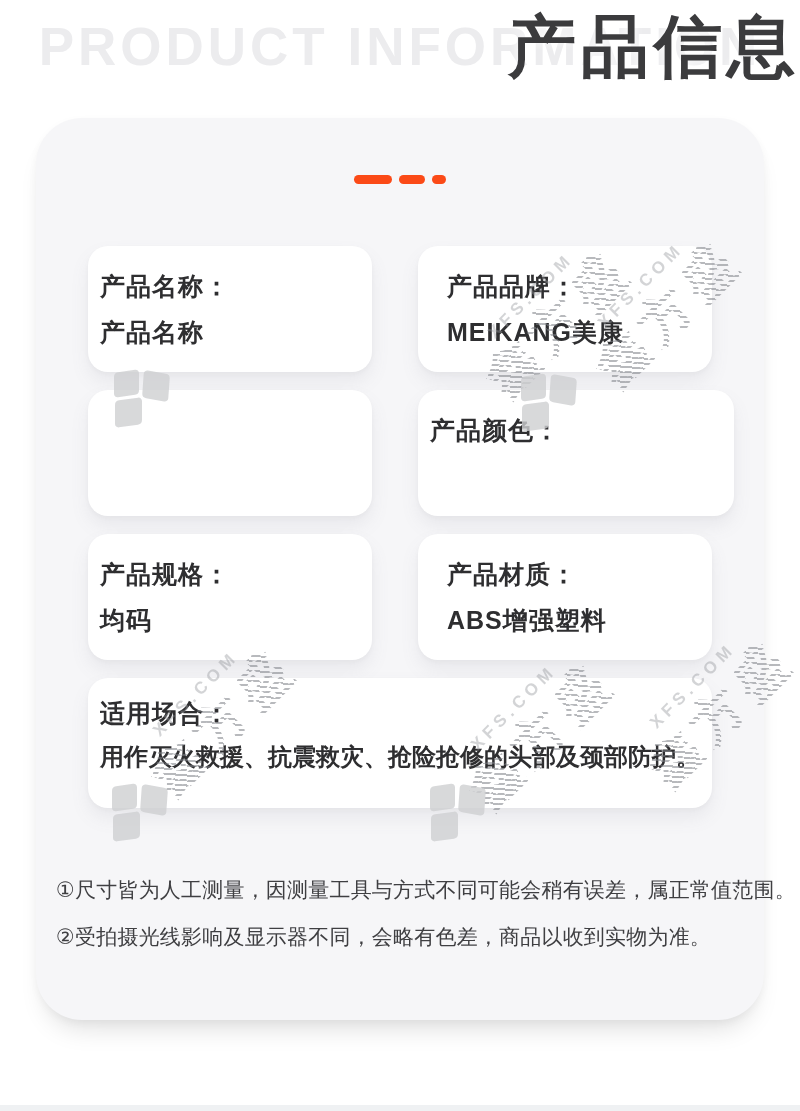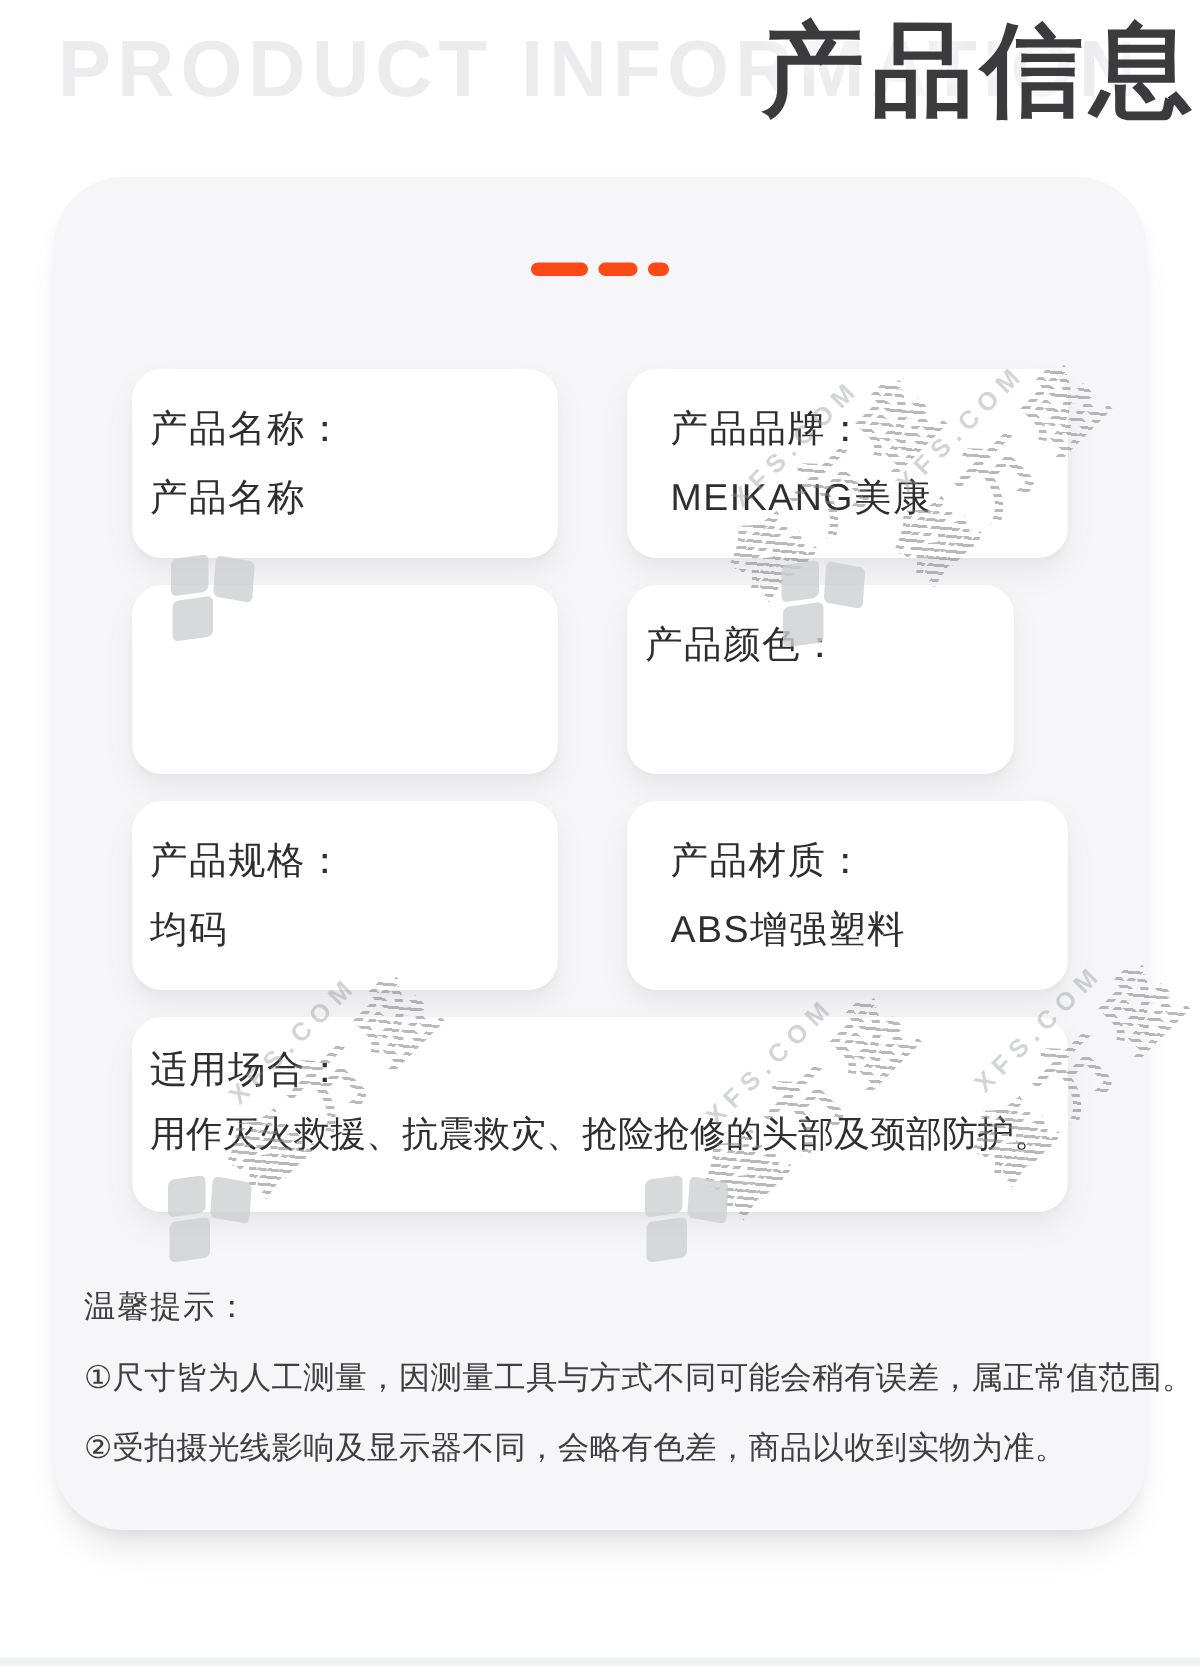--- a/index.html
+++ b/index.html
@@ -21,26 +21,26 @@
   
   .dashes{position:absolute;left:0;top:175px;width:100%;display:flex;justify-content:center;
           align-items:center;gap:7px;}
   .dash{height:9px;border-radius:5px;}
   .dash.l{width:38px}.dash.m{width:26px}.dash.s{width:14px}
 
   
   .card{position:absolute;background:#ffffff;border-radius:20px;box-sizing:border-box;
         padding:26px 10px 0 12px;
         box-shadow:0 10px 18px rgba(120,120,135,.10),0 2px 5px rgba(0,0,0,.03);}
-  .card .lbl,.card .val{font-size:25px;font-weight:400;color:#2e2e30;letter-spacing:1px;line-height:1.15;}
+  .card .lbl,.card .val{font-size:25px;font-weight:700;color:#2e2e30;letter-spacing:1px;line-height:1.15;}
   .card .val{margin-top:17px;}
   .pos-r1c1{left:88px;top:246px;width:284px;height:126px;}
   .pos-r1c2{left:418px;top:246px;width:294px;height:126px;padding-left:29px;}
   .pos-r2c1{left:88px;top:390px;width:284px;height:126px;}
-  .pos-r2c2{left:418px;top:390px;width:258px;height:126px;}
+  .pos-r2c2{left:418px;top:390px;width:316px;height:126px;}
   .pos-r3c1{left:88px;top:534px;width:284px;height:126px;}
   .pos-r3c2{left:418px;top:534px;width:294px;height:126px;padding-left:29px;}
   .card.wide{left:88px;top:678px;width:624px;height:130px;padding-top:21px;}
   .card.wide .val{margin-top:15px;font-size:24px;letter-spacing:0;white-space:nowrap;}
 
   
   .tips{position:absolute;left:56px;top:857px;width:700px;color:#3f3f42;}
   .tips-title{font-size:21px;letter-spacing:1px;}
   .tips-line{font-size:21px;margin-top:19px;letter-spacing:.2px;white-space:nowrap;}
 
@@ -108,21 +108,20 @@
     <div class="lbl">产品规格：</div>
     <div class="val">均码</div>
   </div>
 
   <div class="card wide">
     <div class="lbl">适用场合：</div>
     <div class="val">用作灭火救援、抗震救灾、抢险抢修的头部及颈部防护。</div>
   </div>
 
   <div class="tips">
-    <div class="tips-title">温馨提示：</div>
     <div class="tips-line">①尺寸皆为人工测量，因测量工具与方式不同可能会稍有误差，属正常值范围。</div>
     <div class="tips-line">②受拍摄光线影响及显示器不同，会略有色差，商品以收到实物为准。</div>
   </div>
 
   <div class="wm-layer">
     <div class="wm wm1">
       <div class="wm-site">XFS.COM</div>
       <div class="wm-brand">鑫方盛</div>
     </div>
     <div class="wm wm2">

